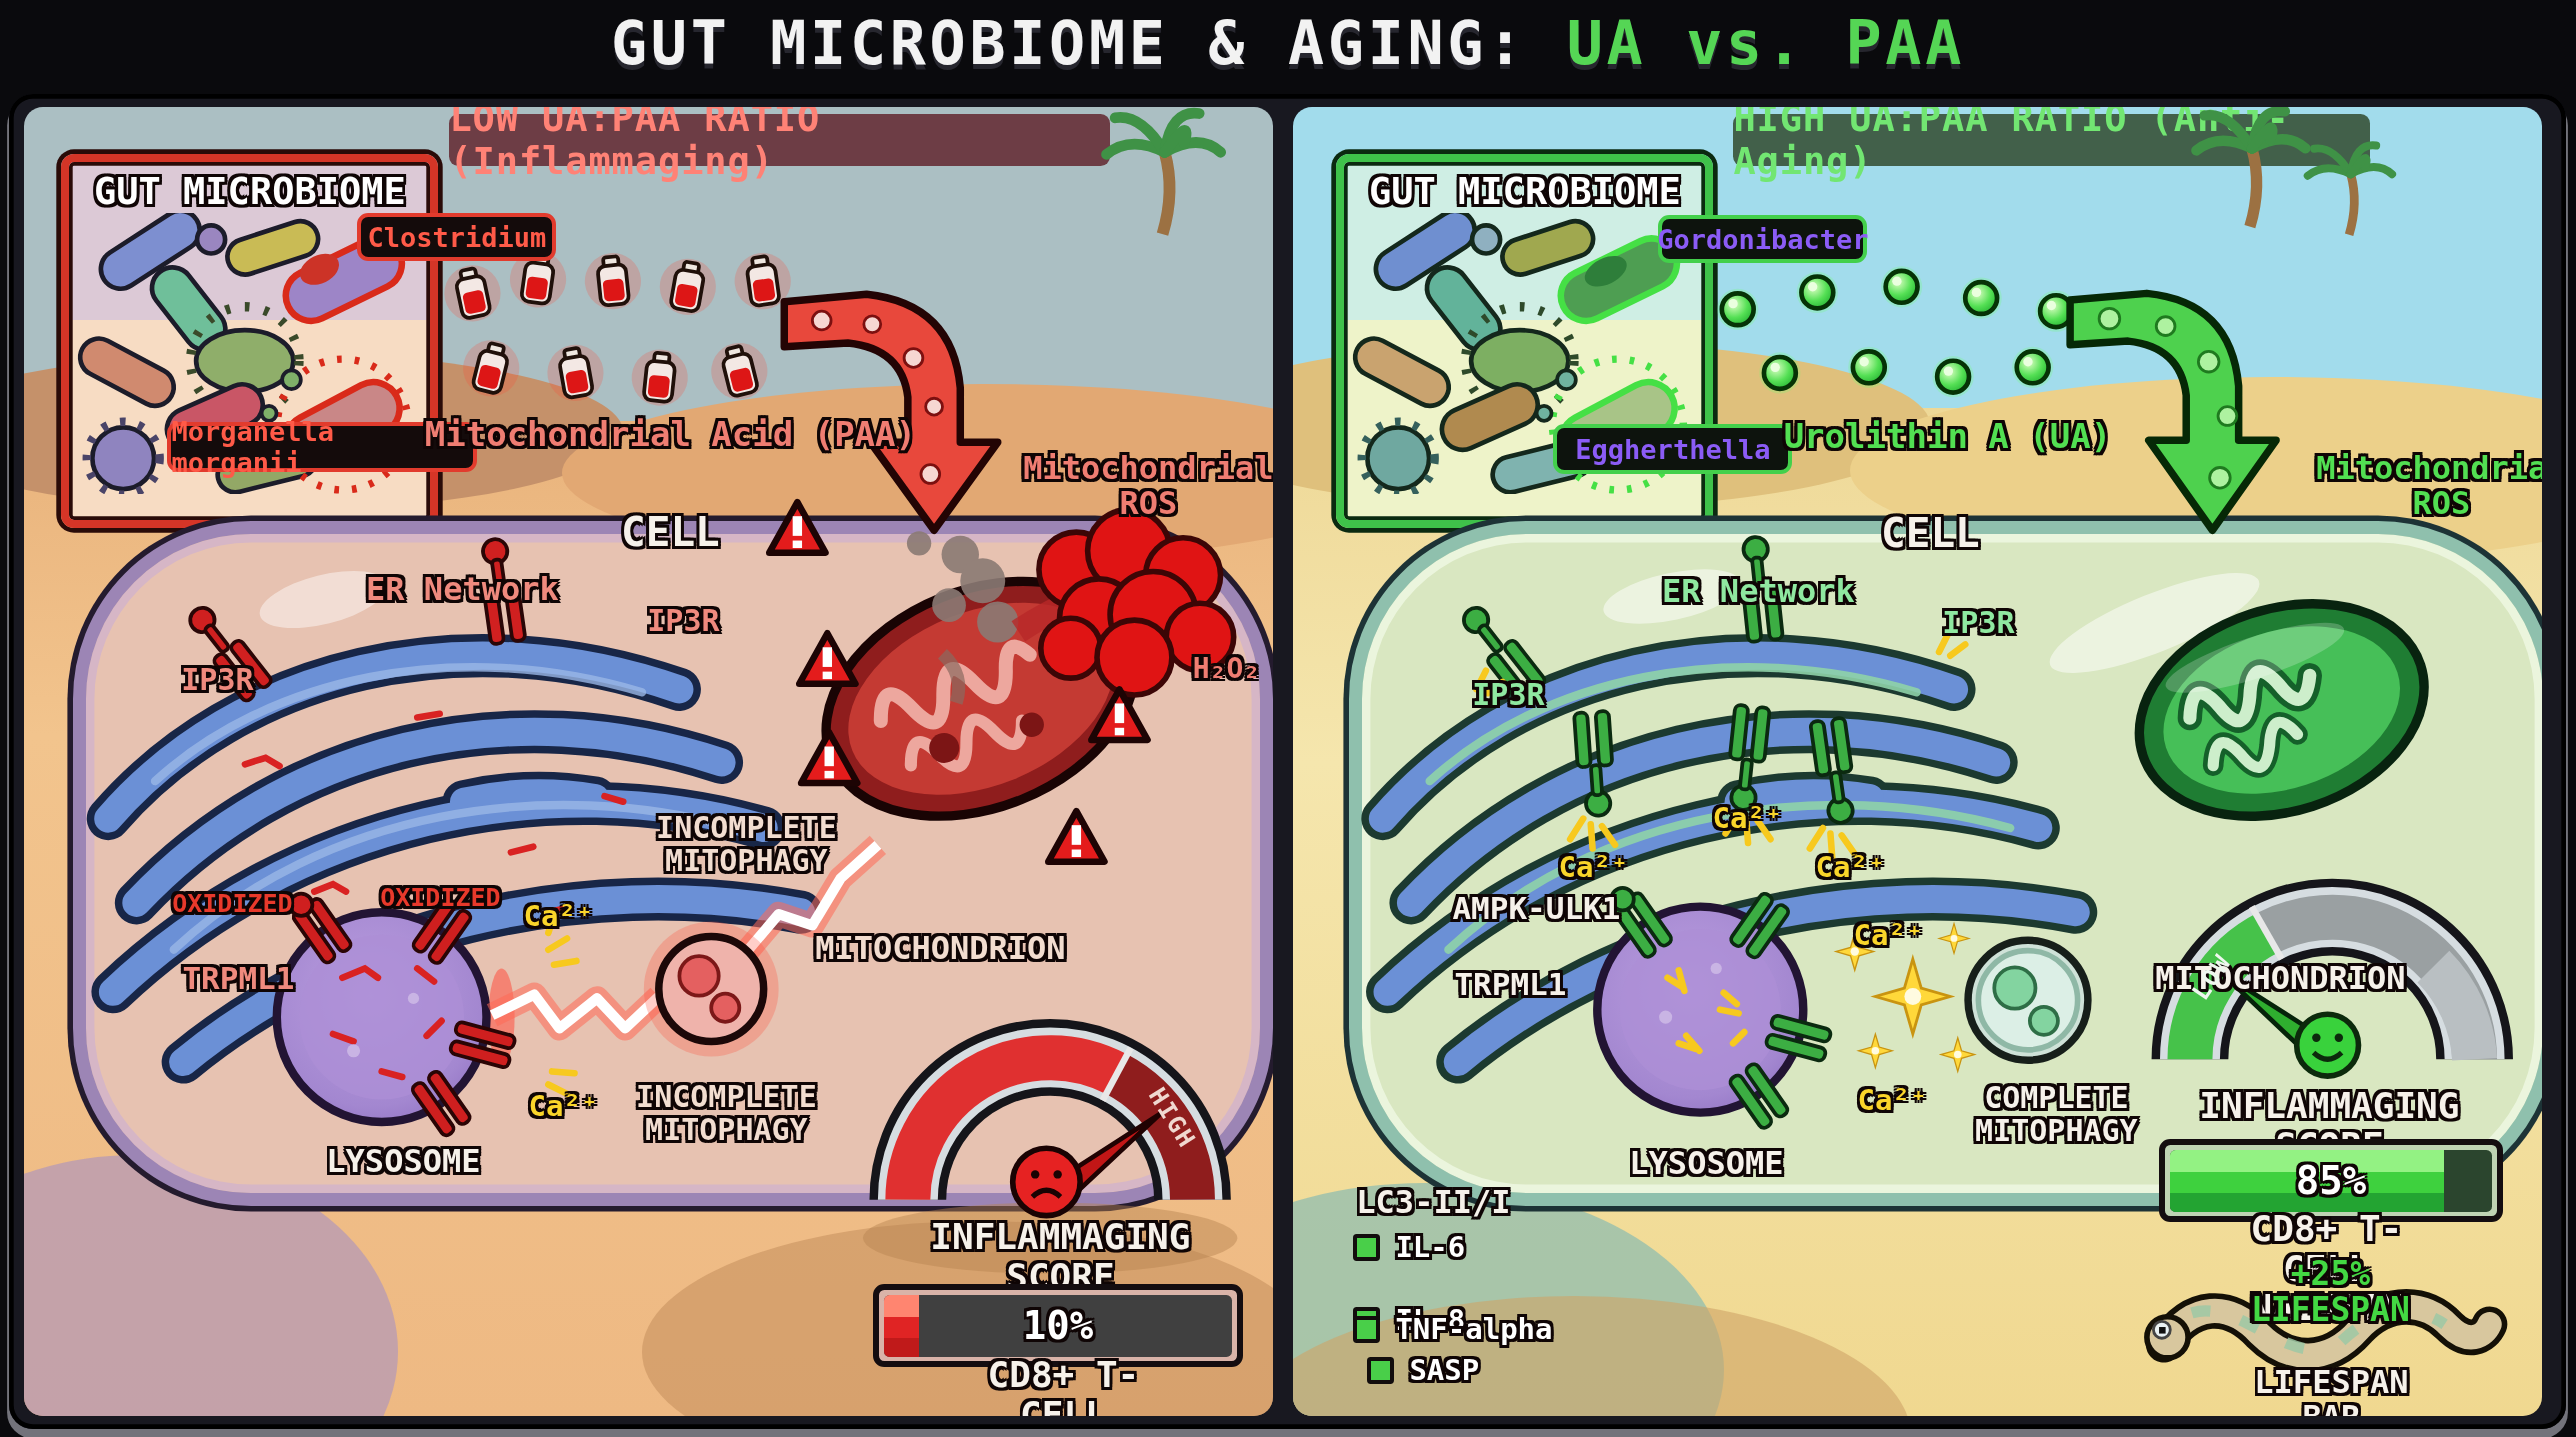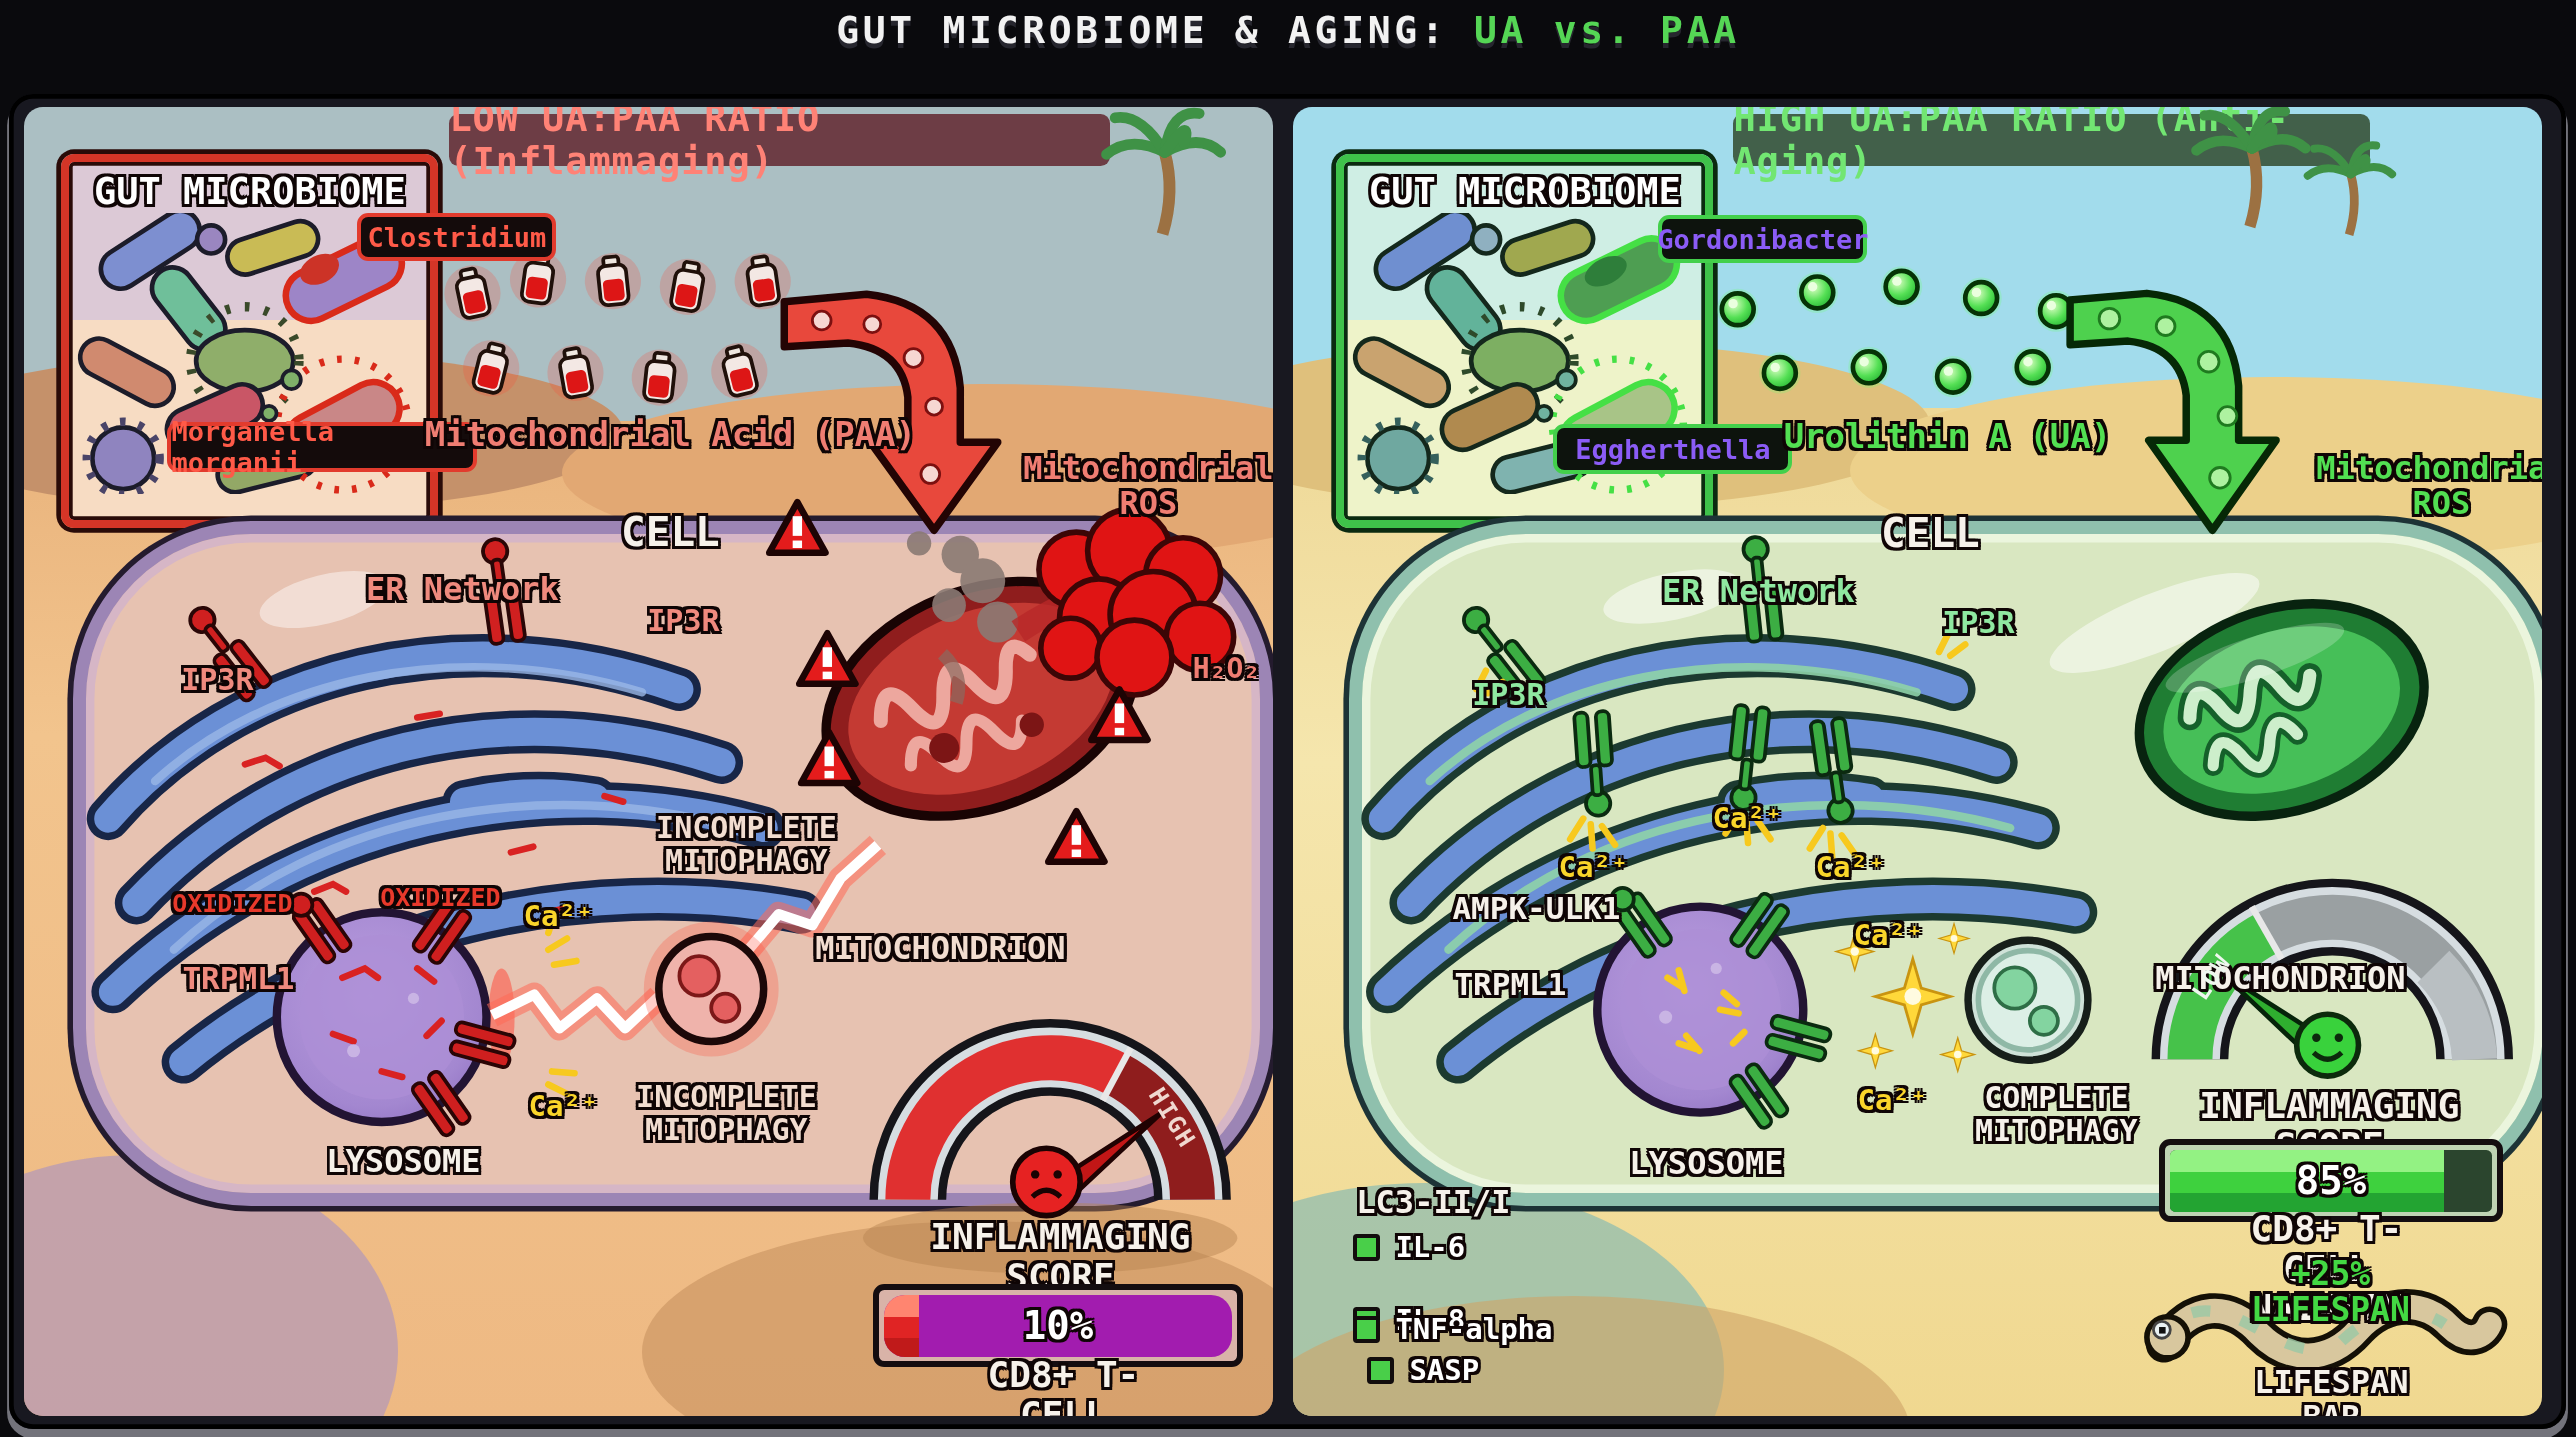--- a/index.html
+++ b/index.html
@@ -1,19 +1,19 @@
 <!DOCTYPE html>
 <html style="font-size:15px"><head>
 <meta charset="utf-8">
 <style>
   html,body{margin:0;padding:0;background:#000;}
   .stage{position:relative;width:2576px;height:1438px;background:#0a0a0d;overflow:hidden;
          font-family:"DejaVu Sans Mono",monospace;}
   
-  .title{position:absolute;top:7.5px;left:0;width:100%;text-align:center;font-size:38px;
+  .title{position:absolute;top:7.5px;left:0;width:100%;text-align:center;font-size:60px;
          font-weight:bold;color:#f2f2f2;letter-spacing:3.7px;text-shadow:0 4.7px 0 #26262e;}
   .title .hl{color:#55d655;}
   
   .frame{position:absolute;left:9.4px;top:94px;width:2557px;height:1335px;background:#181820;
          border-radius:24px;box-shadow:0 7.5px 0 1.9px #73737b, inset 0 0 0 4.7px #000;}
   .panel{position:absolute;top:13px;width:1249px;height:1309px;border-radius:19px;overflow:hidden;}
   .panel.lp{left:15px;background:linear-gradient(180deg,#abbfc3 0,#abbfc3 24%,#e9b37c 24%,#f2c48d 48%,#eeb983 100%);}
   .panel.rp{left:1284px;background:linear-gradient(180deg,#a2dcec 0,#a2dcec 23%,#eed897 23%,#f5e6ad 50%,#f0d890 100%);}
   .dune{position:absolute;border-radius:50%;}
   
@@ -47,21 +47,21 @@
   .yel{color:#fad52a}.grn{color:#52df52}.grnL{color:#8fe8a0}.cream{color:#f2ddd0}.gain{color:#43d843}
   .rot{transform:translateX(-50%) rotate(58deg);}
   .rotn{transform:translateX(-50%) rotate(-56deg);}
   
   .bar{position:absolute;height:62px;border:6.6px solid #140d10;border-radius:11.2px;padding:4.7px;z-index:7;}
   .bar .track{position:relative;width:100%;height:100%;border-radius:5.6px;overflow:hidden;}
   .bar .fill{position:absolute;left:0;top:0;bottom:0;}
   .bar .val{position:absolute;inset:0;display:flex;align-items:center;justify-content:center;
             font-size:39px;font-weight:bold;color:#fff;}
   .bar.lbar{left:849px;top:1177px;width:348px;background:#d9b3a8;}
-  .bar.lbar .track{background:#a21caf;border-radius:21px;}
+  .bar.lbar .track{background:#404040;}
   .bar.lbar .fill{background:linear-gradient(180deg,#ff8570 0 35%,#e02424 35% 70%,#c01a1a 70% 100%);}
   .bar.rbar{left:866px;top:1032px;width:322px;background:#bfd3b4;}
   .bar.rbar .track{background:#2b452e;}
   .bar.rbar .fill{background:linear-gradient(180deg,#93f283 0 35%,#3ed13e 35% 70%,#23a432 70% 100%);}
   
   .marker{position:absolute;display:flex;align-items:center;gap:15px;font-weight:bold;
           font-size:29px;color:#fff;z-index:7;}
   .marker .sq{width:19px;height:19px;background:#49cf49;border:4.7px solid #120d0d;border-radius:3.7px;}
   
   .ov{position:absolute;left:0;top:0;z-index:4;}

